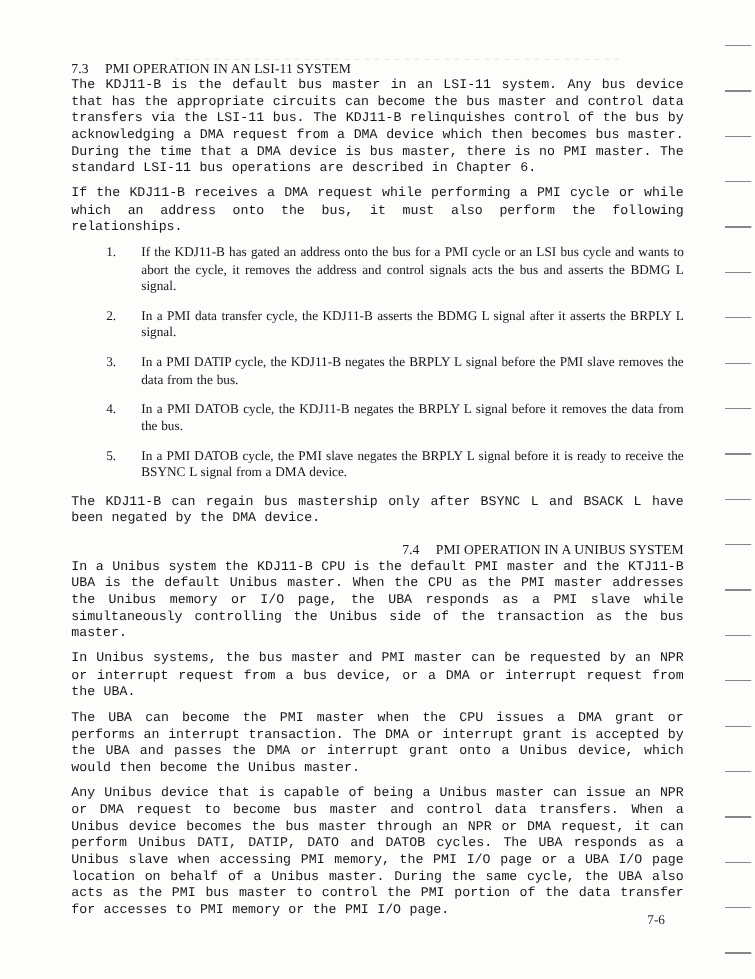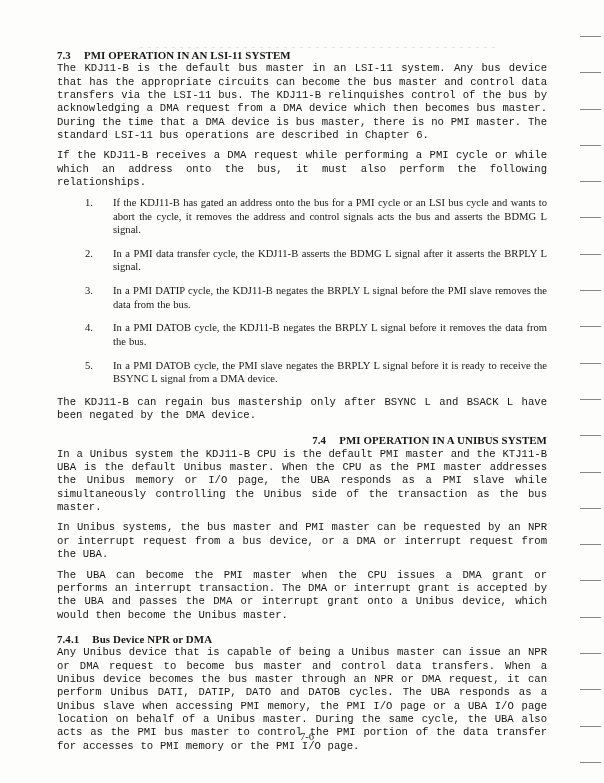--- a/index.html
+++ b/index.html
@@ -48,21 +48,21 @@
     position: absolute;
     top: 49px;
     left: 57px;
     width: 490px;
     font-size: 10.6px;
     line-height: 13.35px;
   }
   h2, h3 {
     font-size: 10.9px;
     line-height: 13.35px;
-    font-weight: bold;
+    font-weight: normal;
     margin: 0;
     letter-spacing: 0.1px;
   }
   h2.sec-74 { margin-top: 12px; text-align: right; }
   h3.sec-741 { margin-top: 11px; }
   .sec-num { display: inline-block; margin-right: 13px; }
   p {
     margin: 0 0 7px 0;
     text-align: justify;
     word-spacing: 0.4px;
@@ -73,23 +73,23 @@
   .list-item {
     display: flex;
     padding-left: 28px;
     margin: 0 0 10.5px 0;
   }
   .li-num { flex: none; width: 28px; }
   .li-text { flex: 1; text-align: justify; word-spacing: 0.4px; }
   .page-number {
     position: absolute;
     top: 731px;
-    left: 62px;
+    left: 42px;
     width: 490px;
-    text-align: center;
+    text-align: right;
     font-size: 10.6px;
     color: #2a2a2a;
   }
 </style>
 </head>
 <body>
 
 <div class="page">
   <div class="edge-marks"></div>
   <div class="scan-artifact"></div>
@@ -123,19 +123,18 @@
       </div>
     </div>
 
     <p>The KDJ11-B can regain bus mastership only after BSYNC L and BSACK L have been negated by the DMA device.</p>
 
     <h2 class="sec-74"><span class="sec-num">7.4</span><span>PMI OPERATION IN A UNIBUS SYSTEM</span></h2>
     <p class="first-after-heading">In a Unibus system the KDJ11-B CPU is the default PMI master and the KTJ11-B UBA is the default Unibus master. When the CPU as the PMI master addresses the Unibus memory or I/O page, the UBA responds as a PMI slave while simultaneously controlling the Unibus side of the transaction as the bus master.</p>
     <p>In Unibus systems, the bus master and PMI master can be requested by an NPR or interrupt request from a bus device, or a DMA or interrupt request from the UBA.</p>
     <p>The UBA can become the PMI master when the CPU issues a DMA grant or performs an interrupt transaction. The DMA or interrupt grant is accepted by the UBA and passes the DMA or interrupt grant onto a Unibus device, which would then become the Unibus master.</p>
 
-    <h3 class="sec-741"><span class="sec-num">7.4.1</span><span>Bus Device NPR or DMA</span></h3>
     <p class="first-after-heading">Any Unibus device that is capable of being a Unibus master can issue an NPR or DMA request to become bus master and control data transfers. When a Unibus device becomes the bus master through an NPR or DMA request, it can perform Unibus DATI, DATIP, DATO and DATOB cycles. The UBA responds as a Unibus slave when accessing PMI memory, the PMI I/O page or a UBA I/O page location on behalf of a Unibus master. During the same cycle, the UBA also acts as the PMI bus master to control the PMI portion of the data transfer for accesses to PMI memory or the PMI I/O page.</p>
 
   </div>
 
   <div class="page-number">7-6</div>
 </div>
 
 </body></html>

